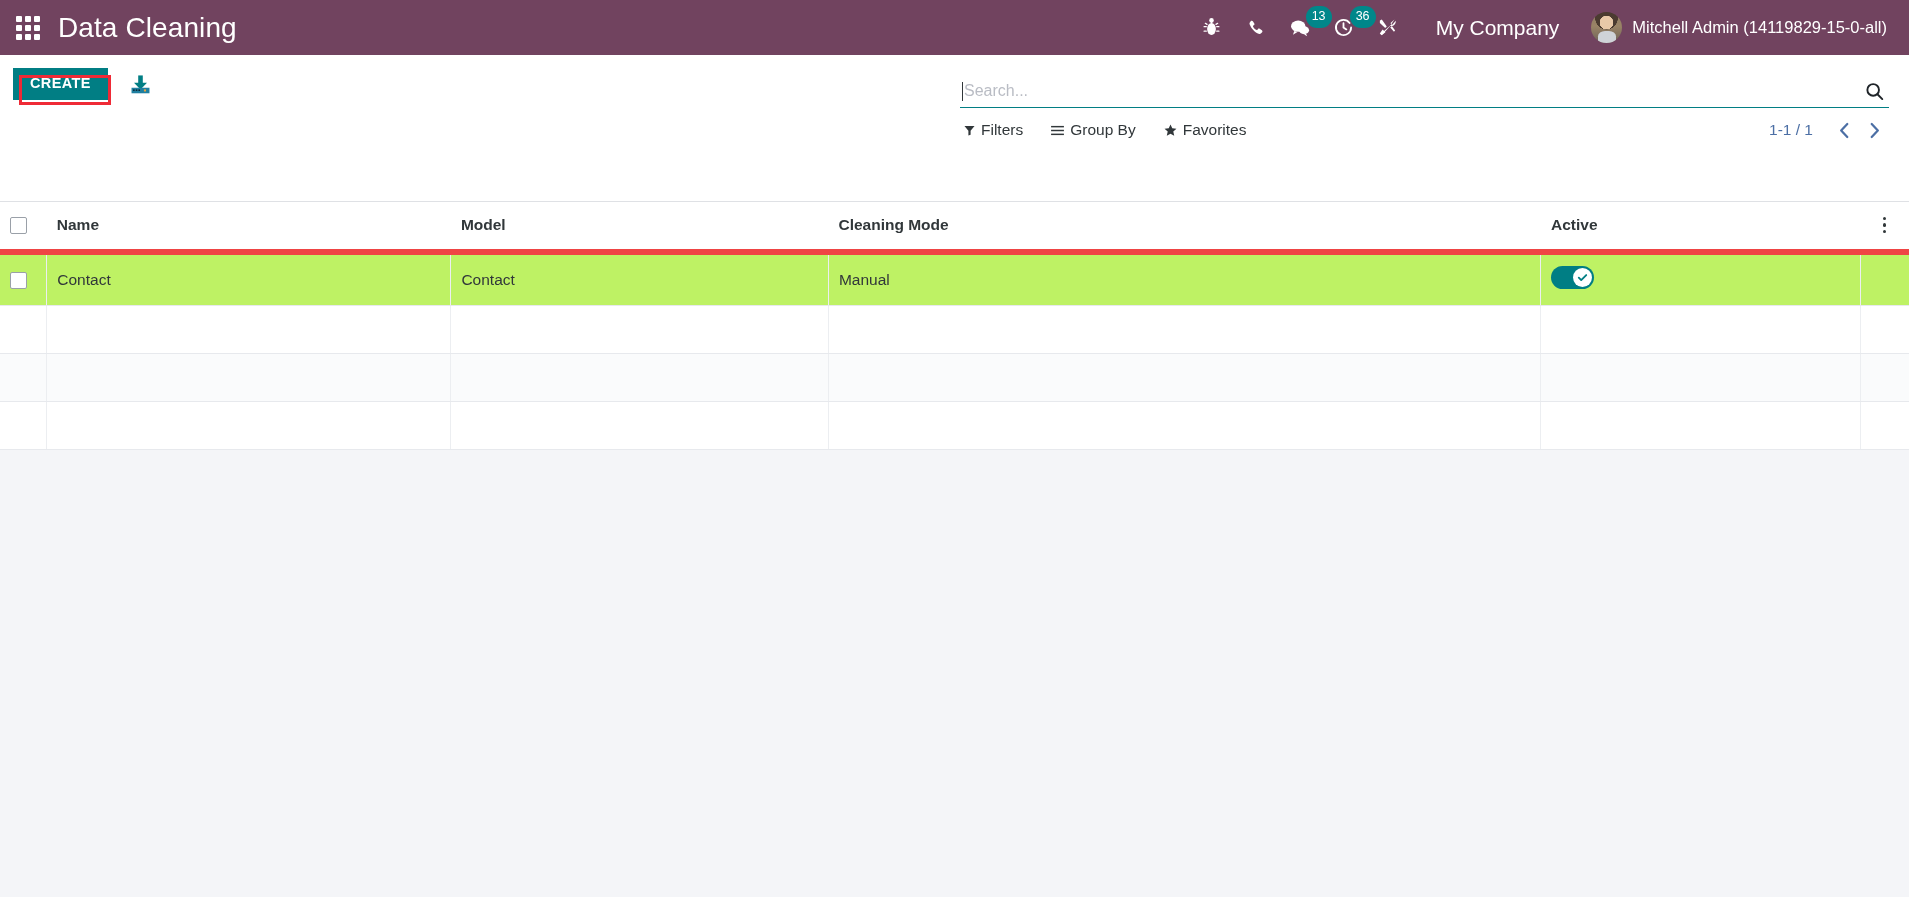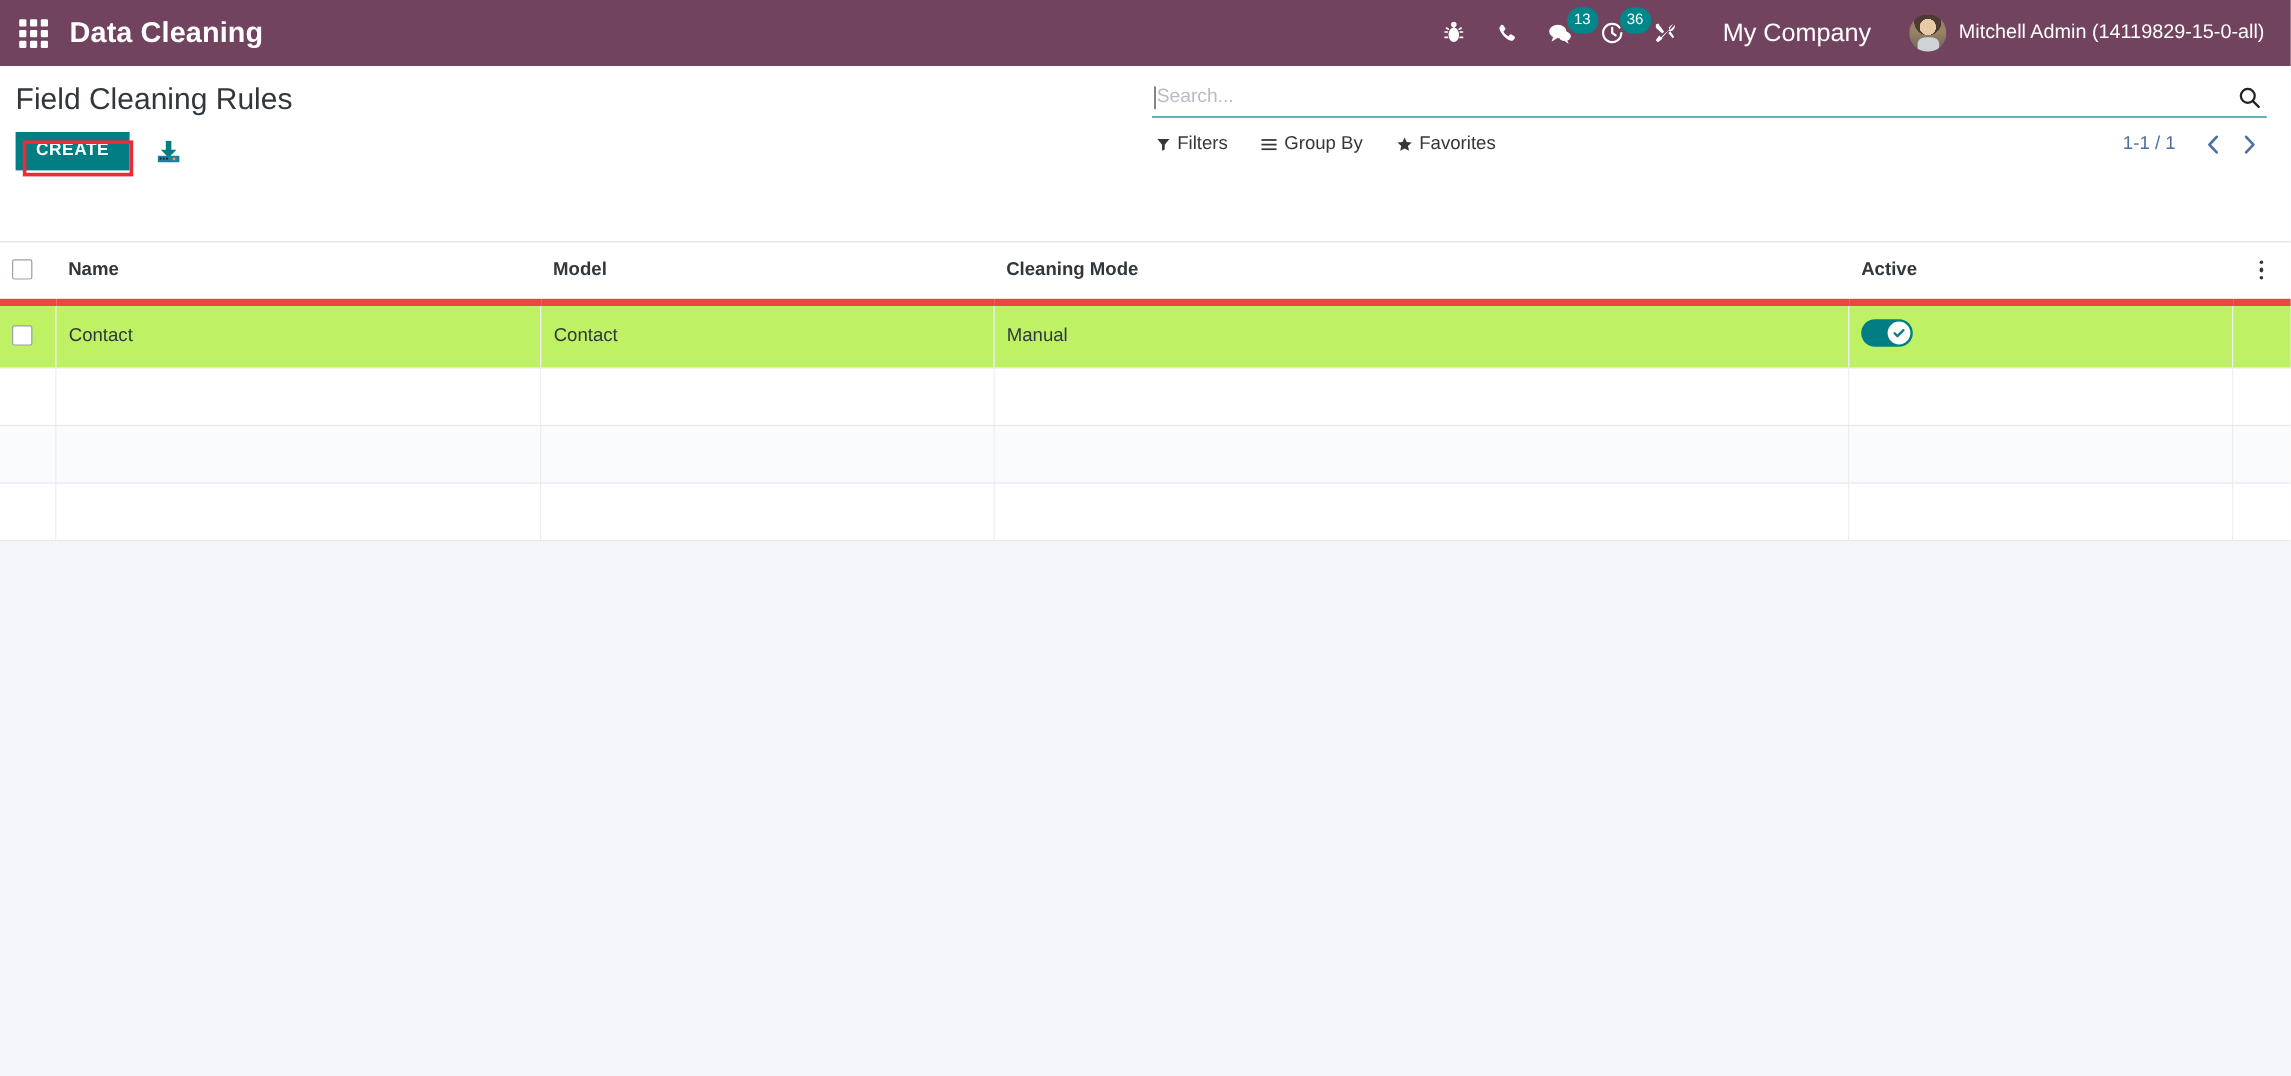--- a/index.html
+++ b/index.html
@@ -37,22 +37,22 @@
     grid-template-rows: repeat(3, 6px);
     gap: 3px;
   }
   .apps-grid .grid-inner i {
     display: block;
     width: 6px; height: 6px;
     background: #ffffff;
     border-radius: 1px;
   }
   .brand {
-    font-size: 24px;
-    font-weight: bold;
+    font-size: 28px;
+    font-weight: normal;
     letter-spacing: 0.1px;
     margin-left: 8px;
     margin-right: 30px;
     color: #ffffff;
     white-space: nowrap;
     cursor: pointer;
   }
   .menu-items { display: flex; align-items: center; height: 100%; }
   .menu-item {
     font-size: 16.5px;
@@ -181,21 +181,21 @@
     width: 26px; height: 26px;
     display: flex;
     align-items: center;
     justify-content: center;
     cursor: pointer;
     color: #017e84;
   }
 
   .cp-right {
     flex: 1;
-    padding-top: 10px;
+    padding-top: 20px;
     padding-right: 20px;
   }
   .search-box {
     display: flex;
     align-items: center;
     border-bottom: 1px solid #017e84;
     height: 33px;
     padding: 0 2px;
     position: relative;
   }
@@ -431,21 +431,20 @@
         <div class="avatar"></div>
         <span class="nav-user-name">Mitchell Admin (14119829-15-0-all)</span>
       </div>
     </div>
   </div>
 
   <div class="control-panel">
     <div class="cp-row">
 
       <div class="cp-left">
-        <div class="page-title">Field Cleaning Rules</div>
         <div class="cp-buttons">
           <div class="btn-create-wrap">
             <button class="btn-create">CREATE</button>
             <div class="highlight-box"></div>
           </div>
           <div class="btn-import">
             <svg width="21" height="21" viewBox="0 0 22 22" fill="#017e84">
               <rect x="8.6" y="1.5" width="4.8" height="8.2"></rect>
               <path d="M4.2 9.2h13.6L11 16.2z"></path>
               <path d="M1.6 14.4h18.8v5.8H1.6z" fill="#1f7fa0"></path>

